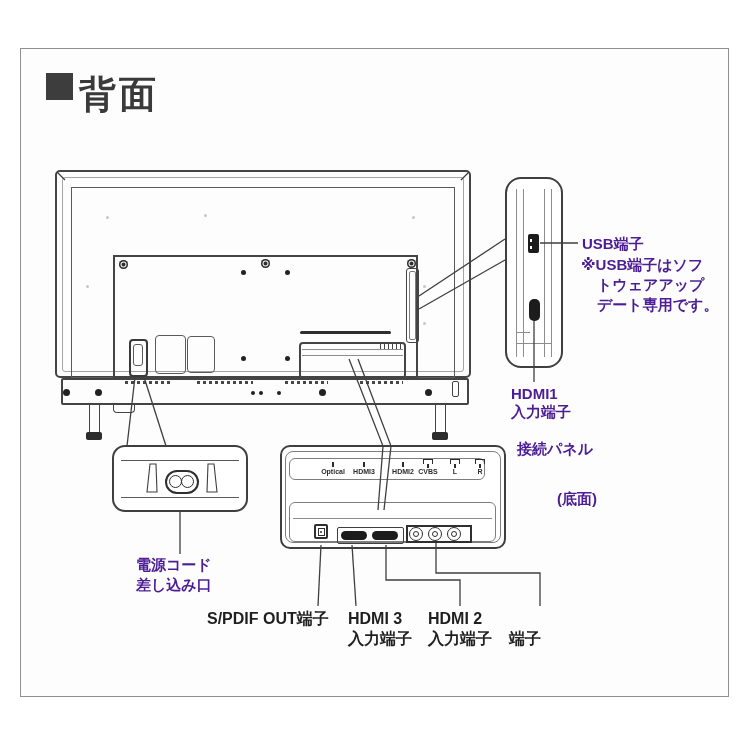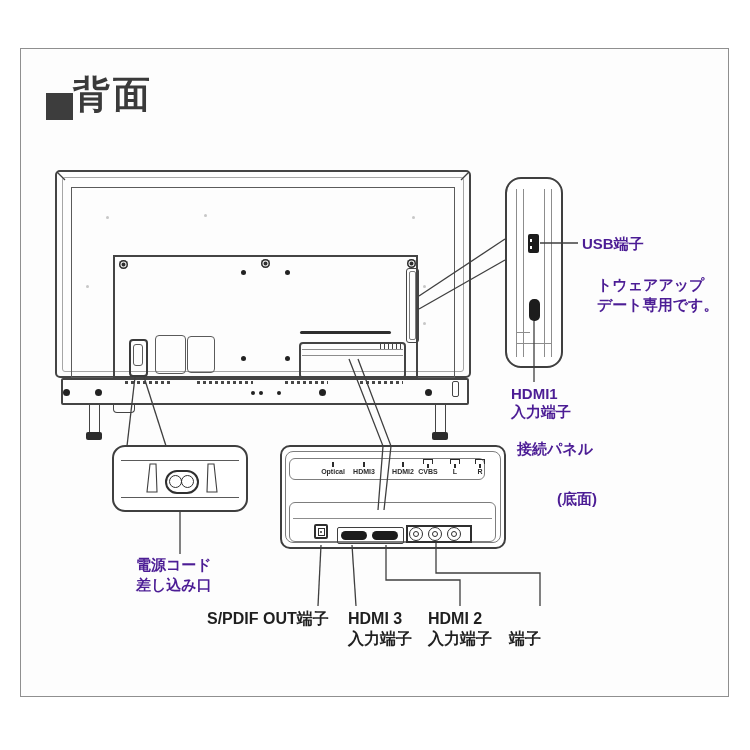--- a/index.html
+++ b/index.html
@@ -3,21 +3,21 @@
 <meta charset="utf-8">
 <style>
   html,body{margin:0;padding:0;background:#fff;}
   .page{position:relative;width:750px;height:750px;background:#ffffff;overflow:hidden;
         font-family:"Liberation Sans","DejaVu Sans",sans-serif;color:#222;}
   .frame{position:absolute;left:20px;top:48px;width:709px;height:649px;
          border:1px solid #8f8f8f;background:#fdfdfd;box-sizing:border-box;}
   .abs{position:absolute;box-sizing:border-box;}
   .jp{font-weight:700;color:#4c1d95;font-size:15px;line-height:1.25;white-space:nowrap;}
   .jp-lg{font-weight:700;color:#1f1f1f;font-size:16px;line-height:1.25;white-space:nowrap;}
-  .title-row{position:absolute;left:46px;top:70px;display:flex;align-items:flex-end;}
+  .title-row{position:absolute;left:46px;top:70px;display:flex;align-items:flex-start;gap:6px;}
   .title-square{width:27px;height:27px;background:#3d3d3d;margin-top:3px;}
   .title-text{font-size:37px;font-weight:700;color:#3a3a3a;letter-spacing:3px;}
   .screw-lg{position:absolute;width:9px;height:9px;border-radius:50%;background:#2f2f2f;
             box-shadow:inset 0 0 0 1.5px #2f2f2f, inset 0 0 0 2.5px #f5f5f5;}
   .screw-sm{position:absolute;width:5px;height:5px;border-radius:50%;background:#222;}
   .dot-faint{position:absolute;width:3px;height:3px;border-radius:50%;background:#9a9a9a;opacity:.55;}
   .vline{position:absolute;width:1px;background:#8d8d8d;}
   .hline{position:absolute;height:1px;background:#8d8d8d;}
   .vent{position:absolute;height:3px;
         background:repeating-linear-gradient(90deg,#474747 0 3px,transparent 3px 6px);}
@@ -182,20 +182,21 @@
       <path d="M386,545 L386,580 L460,580 L460,606"></path>
 
       <path d="M436,543 L436,573 L540,573 L540,606"></path>
 
       <path d="M150,464 L156,464 L157,492 L147,492 Z" stroke-width="1.1"></path>
       <path d="M208,464 L214,464 L217,492 L207,492 Z" stroke-width="1.1"></path>
     </g>
   </svg>
 
   <div class="abs jp" style="left:582px;top:235px;">USB端子</div>
+  <div class="abs jp" style="left:581px;top:256px;">※USB端子はソフ</div>
   <div class="abs jp" style="left:597px;top:276px;">トウェアアップ</div>
   <div class="abs jp" style="left:597px;top:296px;">デート専用です。</div>
   <div class="abs jp" style="left:511px;top:385px;">HDMI1</div>
   <div class="abs jp" style="left:511px;top:403px;">入力端子</div>
 
   <div class="abs jp" style="left:517px;top:440px;">接続パネル</div>
   <div class="abs jp" style="left:517px;top:490px;margin-left:40px;">(底面)</div>
 
   <div class="abs jp" style="left:136px;top:556px;">電源コード</div>
   <div class="abs jp" style="left:136px;top:576px;">差し込み口</div>

